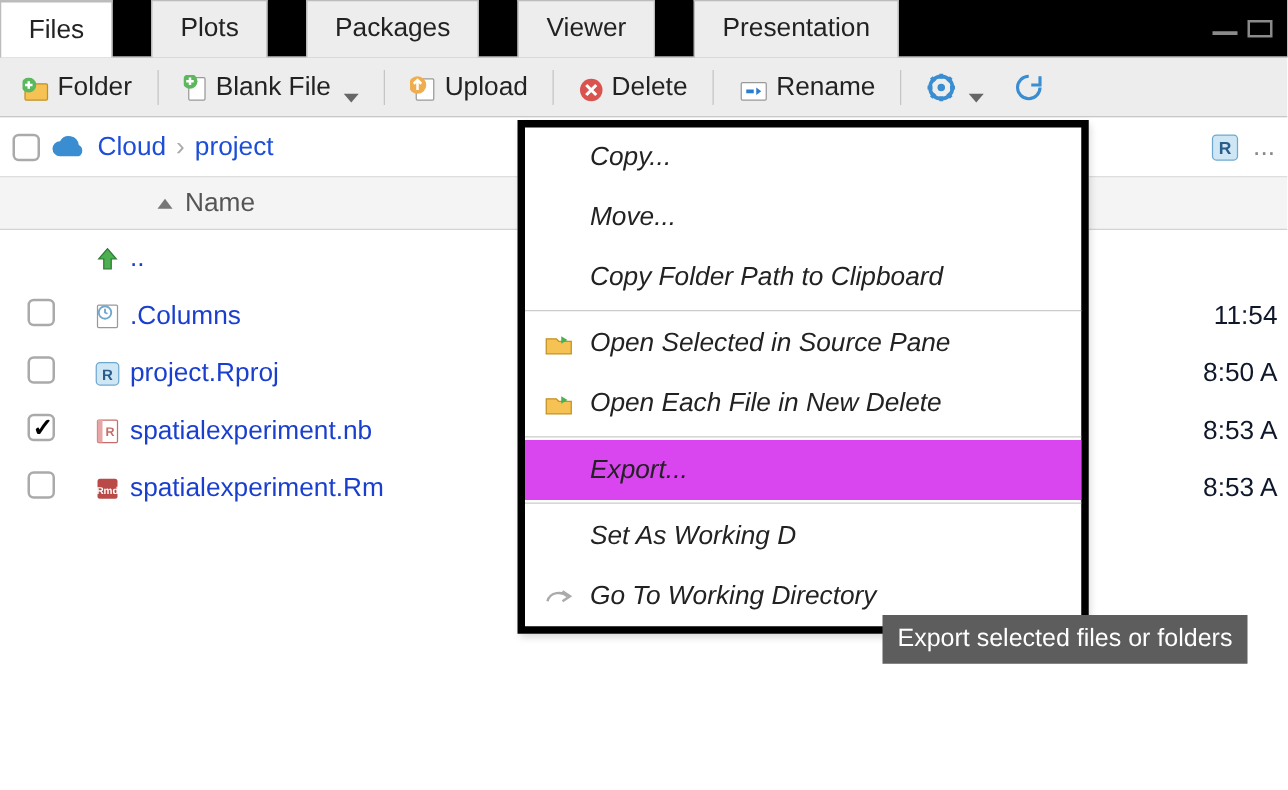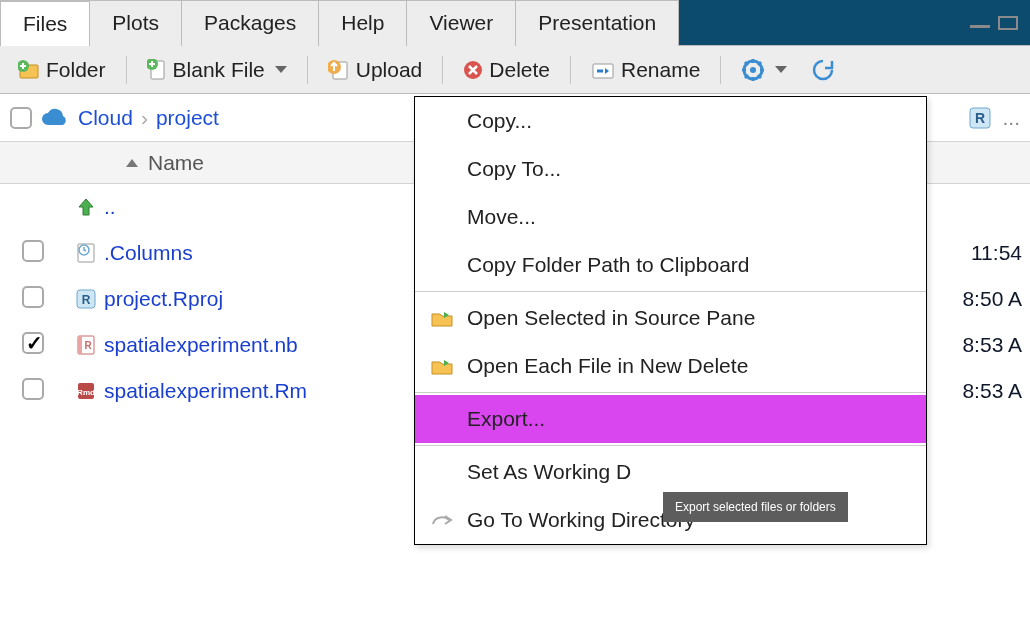--- a/index.html
+++ b/index.html
@@ -9,23 +9,24 @@
   color: #222;
   background: #fff;
   width: 1030px;
   height: 632px;
   overflow: hidden;
   position: relative;
 }
 .tabs {
   display: flex;
   align-items: center;
-  background: #0c4a6e;
+  background: #000000;
   height: 46px;
   border-bottom: 1px solid #bcbcbc;
+  gap: 32px;
 }
 .tab {
   padding: 10px 22px;
   border: 1px solid #bcbcbc;
   border-bottom: none;
   background: #ededed;
   cursor: pointer;
   margin-right: -1px;
   height: 46px;
   display: flex;
@@ -55,21 +56,21 @@
   display: flex;
   align-items: center;
   gap: 8px;
   background: #ededed;
   padding: 6px 10px;
   height: 48px;
   border-bottom: 1px solid #bcbcbc;
 }
 .tbtn {
   display: flex;
-  align-items: center;
+  align-items: flex-end;
   gap: 6px;
   padding: 4px 8px;
   cursor: pointer;
   border-radius: 3px;
 }
 .divider { width: 1px; height: 28px; background: #c5c5c5; margin: 0 4px; }
 
 .breadcrumb {
   display: flex;
   align-items: center;
@@ -114,63 +115,63 @@
   cursor:pointer;
 }
 input[type=checkbox]:checked::after {
   content:"✓"; position:absolute; top:-3px; left:2px; font-size:20px; font-weight:bold;
 }
 
 .menu {
   position: absolute;
   top: 96px;
   left: 414px;
-  width: 513px;
+  width: 457px;
   background: #fff;
-  border: 1px solid #000000;
+  border: 6px solid #000000;
   box-shadow: 2px 3px 6px rgba(0,0,0,0.15);
   z-index: 10;
+  font-style: italic;
 }
 .menu-item {
   display: flex;
   align-items: center;
   gap: 10px;
   padding: 8px 16px 8px 12px;
   cursor: pointer;
   height: 48px;
 }
 .menu-item .mi-icon { width: 30px; display:flex; justify-content:center; }
 .menu-item.highlight { background: #d946ef; }
 .menu-sep { height: 1px; background: #ccc; margin: 2px 0; }
 
 .tooltip {
   position: absolute;
   top: 492px;
-  left: 663px;
+  left: 706px;
   background: #5d5d5d;
   color: #fff;
   padding: 8px 12px;
-  font-size: 12px;
+  font-size: 20px;
   z-index: 20;
   white-space: nowrap;
 }
 
 
 .svg { display:inline-block; }
 .tri-down { display:inline-block; width:0;height:0;border-left:6px solid transparent;border-right:6px solid transparent;border-top:7px solid #666; margin-left:4px;}
 .tri-up { display:inline-block; width:0;height:0;border-left:6px solid transparent;border-right:6px solid transparent;border-bottom:8px solid #777; margin-right:4px;}
 </style>
 </head>
 <body>
 
 <div class="tabs">
   <div class="tab active">Files</div>
   <div class="tab">Plots</div>
   <div class="tab">Packages</div>
-  <div class="tab">Help</div>
   <div class="tab">Viewer</div>
   <div class="tab">Presentation</div>
   <div class="tabs-right">
     <span class="win-min"></span>
     <span class="win-icon"></span>
   </div>
 </div>
 
 <div class="toolbar">
   <div class="tbtn">
@@ -320,24 +321,20 @@
   </div>
 </div>
 
 <div class="menu">
   <div class="menu-item">
       <span class="mi-icon"></span>
       <span>Copy...</span>
     </div>
   <div class="menu-item">
       <span class="mi-icon"></span>
-      <span>Copy To...</span>
-    </div>
-  <div class="menu-item">
-      <span class="mi-icon"></span>
       <span>Move...</span>
     </div>
   <div class="menu-item">
       <span class="mi-icon"></span>
       <span>Copy Folder Path to Clipboard</span>
     </div>
   <div class="menu-sep"></div>
   <div class="menu-item">
     <span class="mi-icon">
         <svg width="24" height="20">

